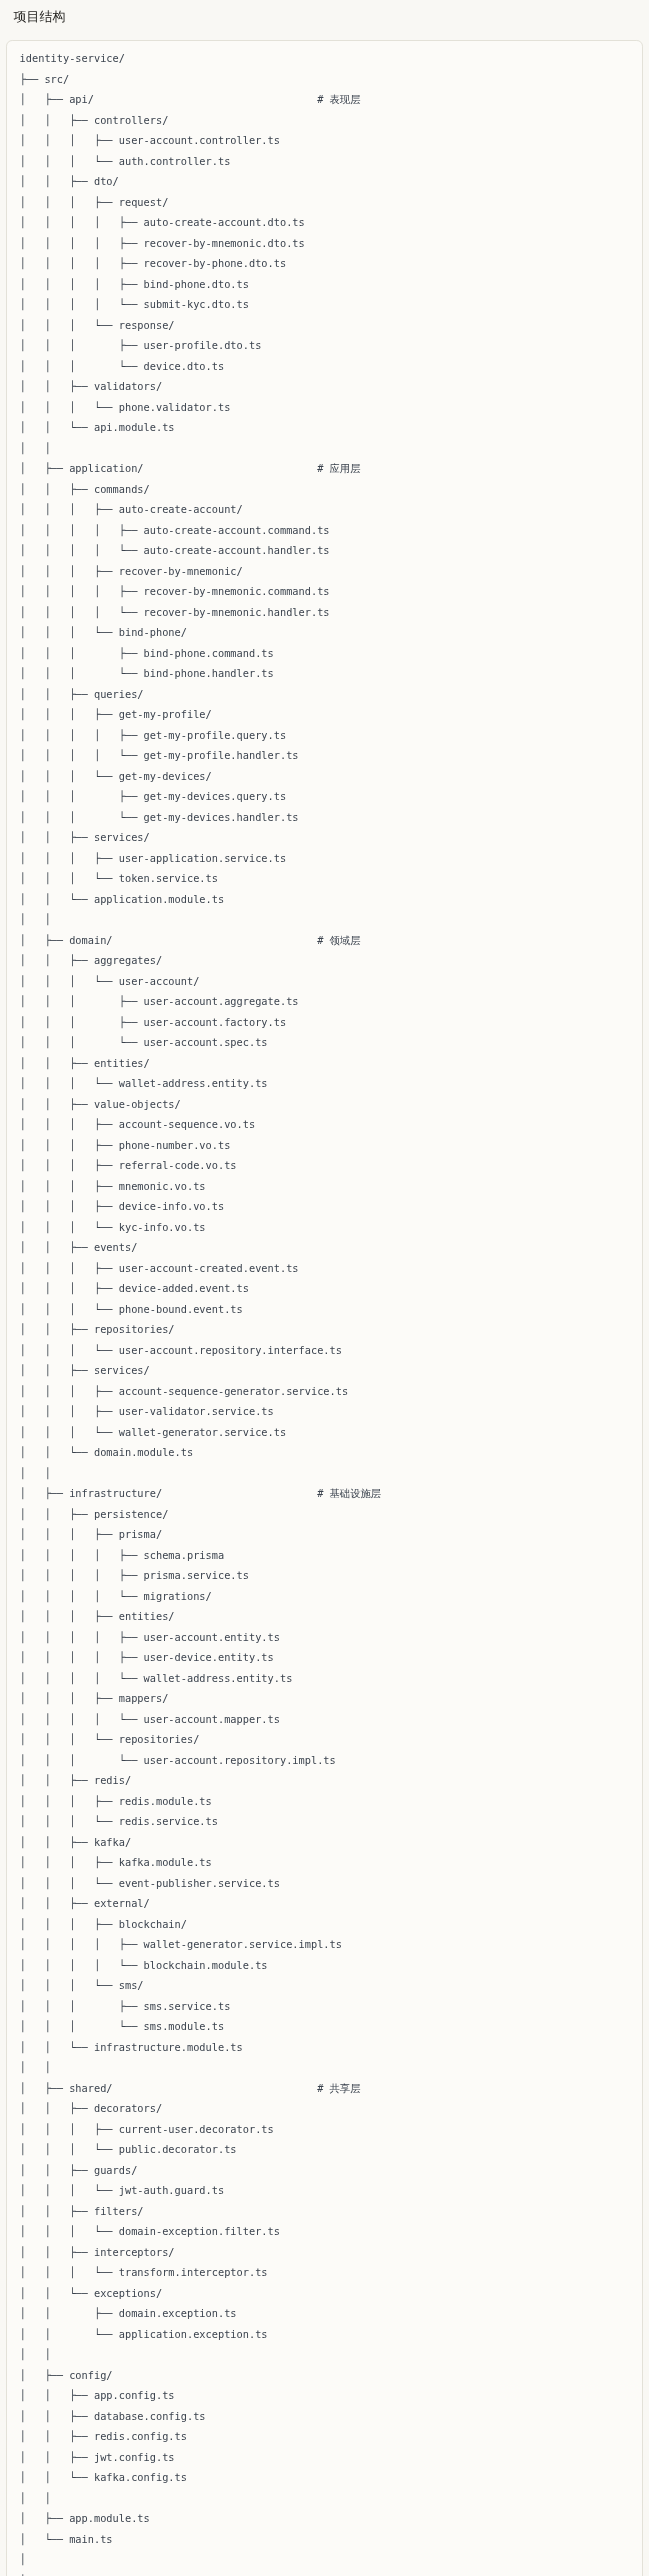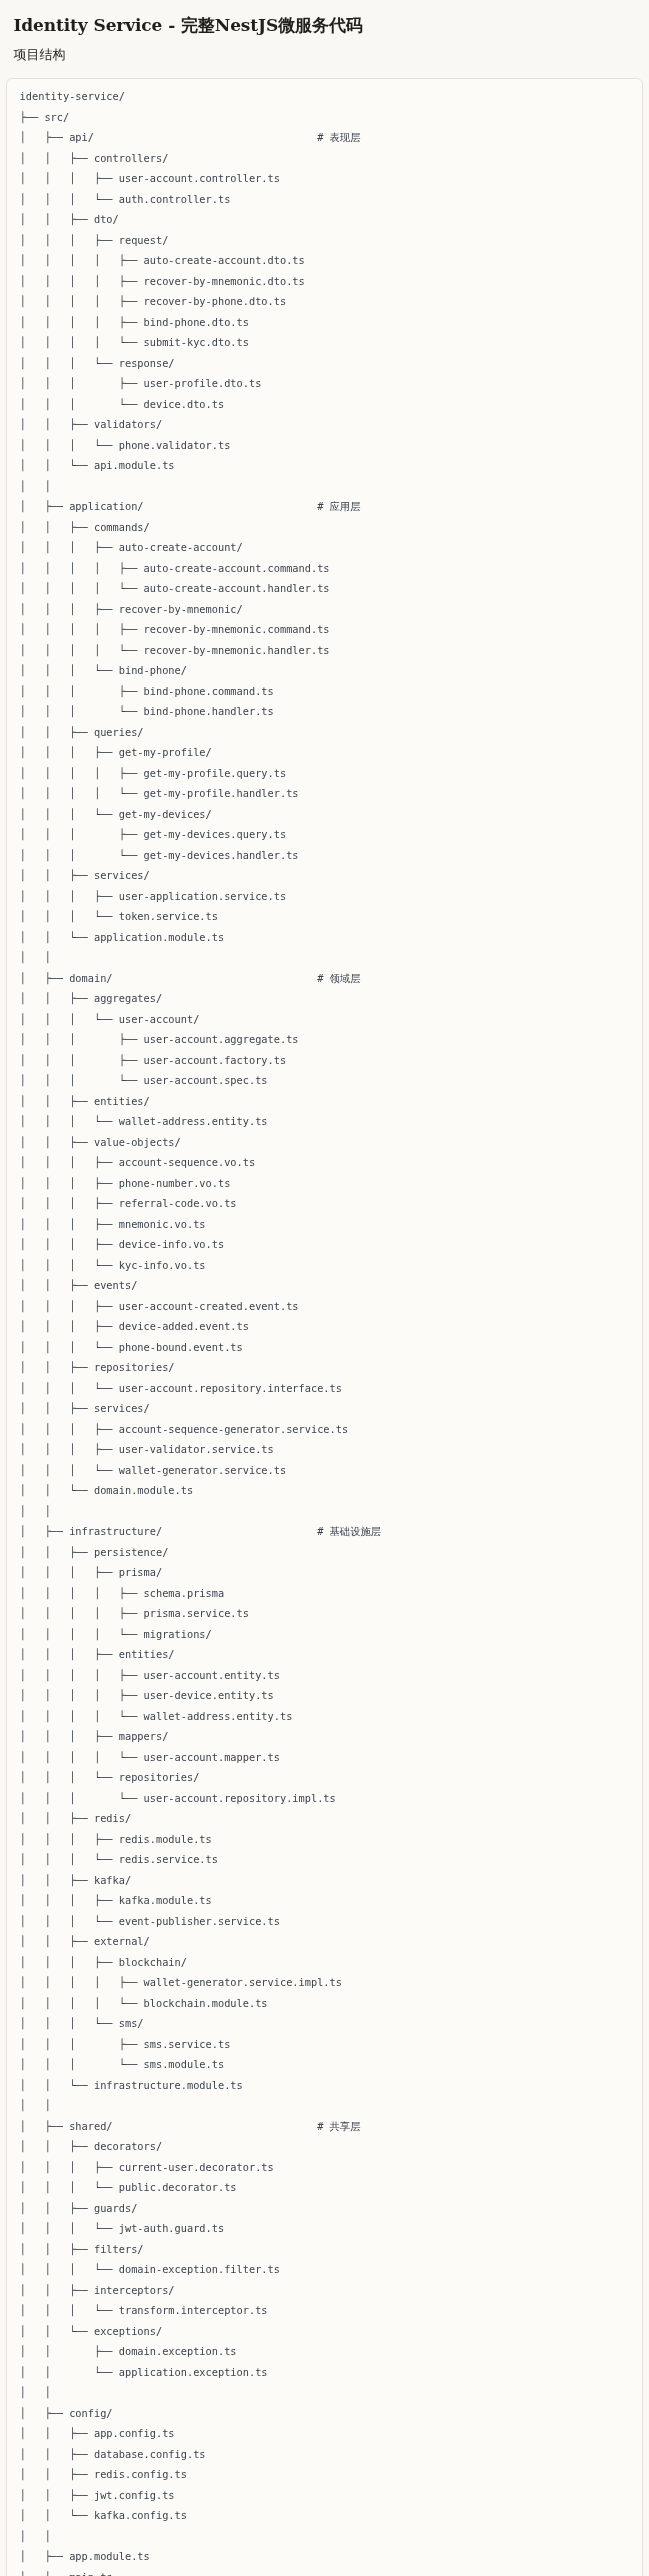--- a/index.html
+++ b/index.html
@@ -54,21 +54,20 @@
     font-size:10.3px;
     line-height:20.5px;
     color:var(--code-text);
     white-space:pre;
   }
 </style>
 </head>
 <body>
 
 <div class="page">
-  <h1 class="page-title">Identity Service - 完整NestJS微服务代码</h1>
   <h2 class="section-heading">项目结构</h2>
   <div class="code-card">
     <pre>identity-service/
 ├── src/
 │   ├── api/                                    # 表现层
 │   │   ├── controllers/
 │   │   │   ├── user-account.controller.ts
 │   │   │   └── auth.controller.ts
 │   │   ├── dto/
 │   │   │   ├── request/

